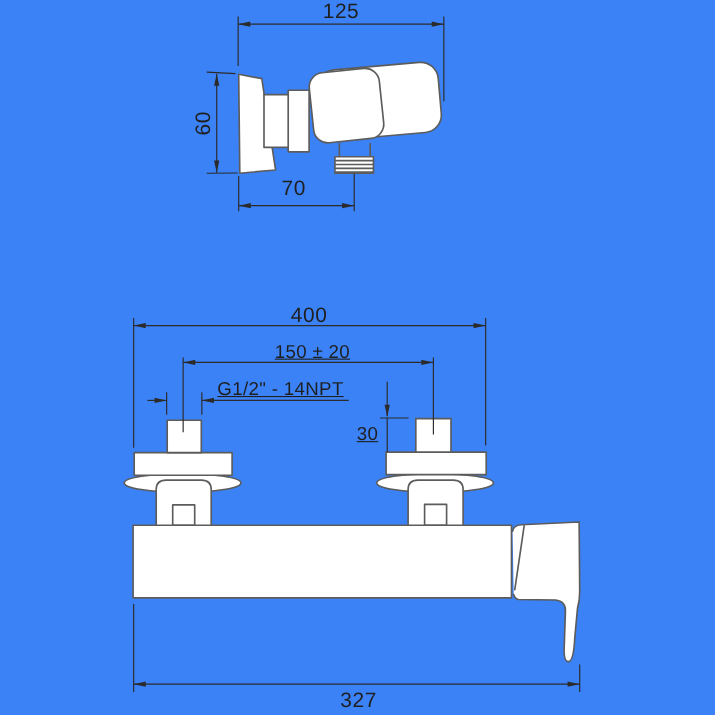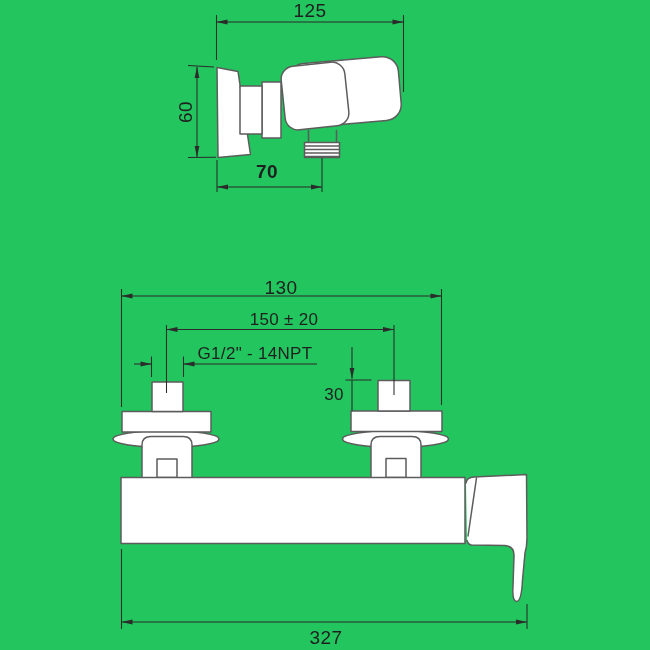--- a/index.html
+++ b/index.html
@@ -8,21 +8,21 @@
     width: 650px;
     height: 650px;
     background: #ffffff;
     font-family: "Liberation Sans", "DejaVu Sans", sans-serif;
     overflow: hidden;
   }
   #stage {
     position: relative;
     width: 650px;
     height: 650px;
-    background: #22c55e;
+    background: #3b82f6;
   }
   #drawing-svg {
     position: absolute;
     left: 0;
     top: 0;
   }
   .part > * {
     fill: #ffffff;
     stroke: #5c5c5c;
     stroke-width: 1.5;
@@ -49,20 +49,21 @@
     transform: translate(-50%, -50%);
     font-size: 19px;
     letter-spacing: 0.5px;
   }
   .dim-label.rot {
     transform: translate(-50%, -50%) rotate(-90deg);
   }
   .dim-label.small {
     font-size: 17px;
     letter-spacing: 0.3px;
+    text-decoration: underline;
   }
 </style>
 </head>
 <body>
 
 <div id="stage">
 
   <svg id="drawing-svg" width="650" height="650" viewBox="0 0 650 650">
 
     <g>
@@ -141,20 +142,20 @@
       M183.5,364 l11,-2.4 l0,4.8 z M121.5,622 l11,-2.4 l0,4.8 z
       M403.5,22 l-11,-2.4 l0,4.8 z M322,187 l-11,-2.4 l0,4.8 z
       M441.5,296 l-11,-2.4 l0,4.8 z M394,329.5 l-11,-2.4 l0,4.8 z
       M151.5,364 l-11,-2.4 l0,4.8 z M527,622 l-11,-2.4 l0,4.8 z
       M197,67 l-2.4,11 l4.8,0 z
       M197,157 l-2.4,-11 l4.8,0 z M352,379 l-2.4,-11 l4.8,0 z"></path>
   </svg>
 
   <div class="dim-label" style="left:310px; top:11px;">125</div>
   <div class="dim-label rot" style="left:186px; top:112px;">60</div>
-  <div class="dim-label" style="left:267px; top:172px;font-weight:bold;">70</div>
-  <div class="dim-label" style="left:281px; top:288px;">130</div>
+  <div class="dim-label" style="left:267px; top:172px;">70</div>
+  <div class="dim-label" style="left:281px; top:288px;">400</div>
   <div class="dim-label small" style="left:284px; top:320px;">150 ± 20</div>
   <div class="dim-label small" style="left:255px; top:354px;">G1/2" - 14NPT</div>
   <div class="dim-label small" style="left:334px; top:395px;">30</div>
   <div class="dim-label" style="left:326px; top:638px;">327</div>
 
 </div>
 
 </body></html>

